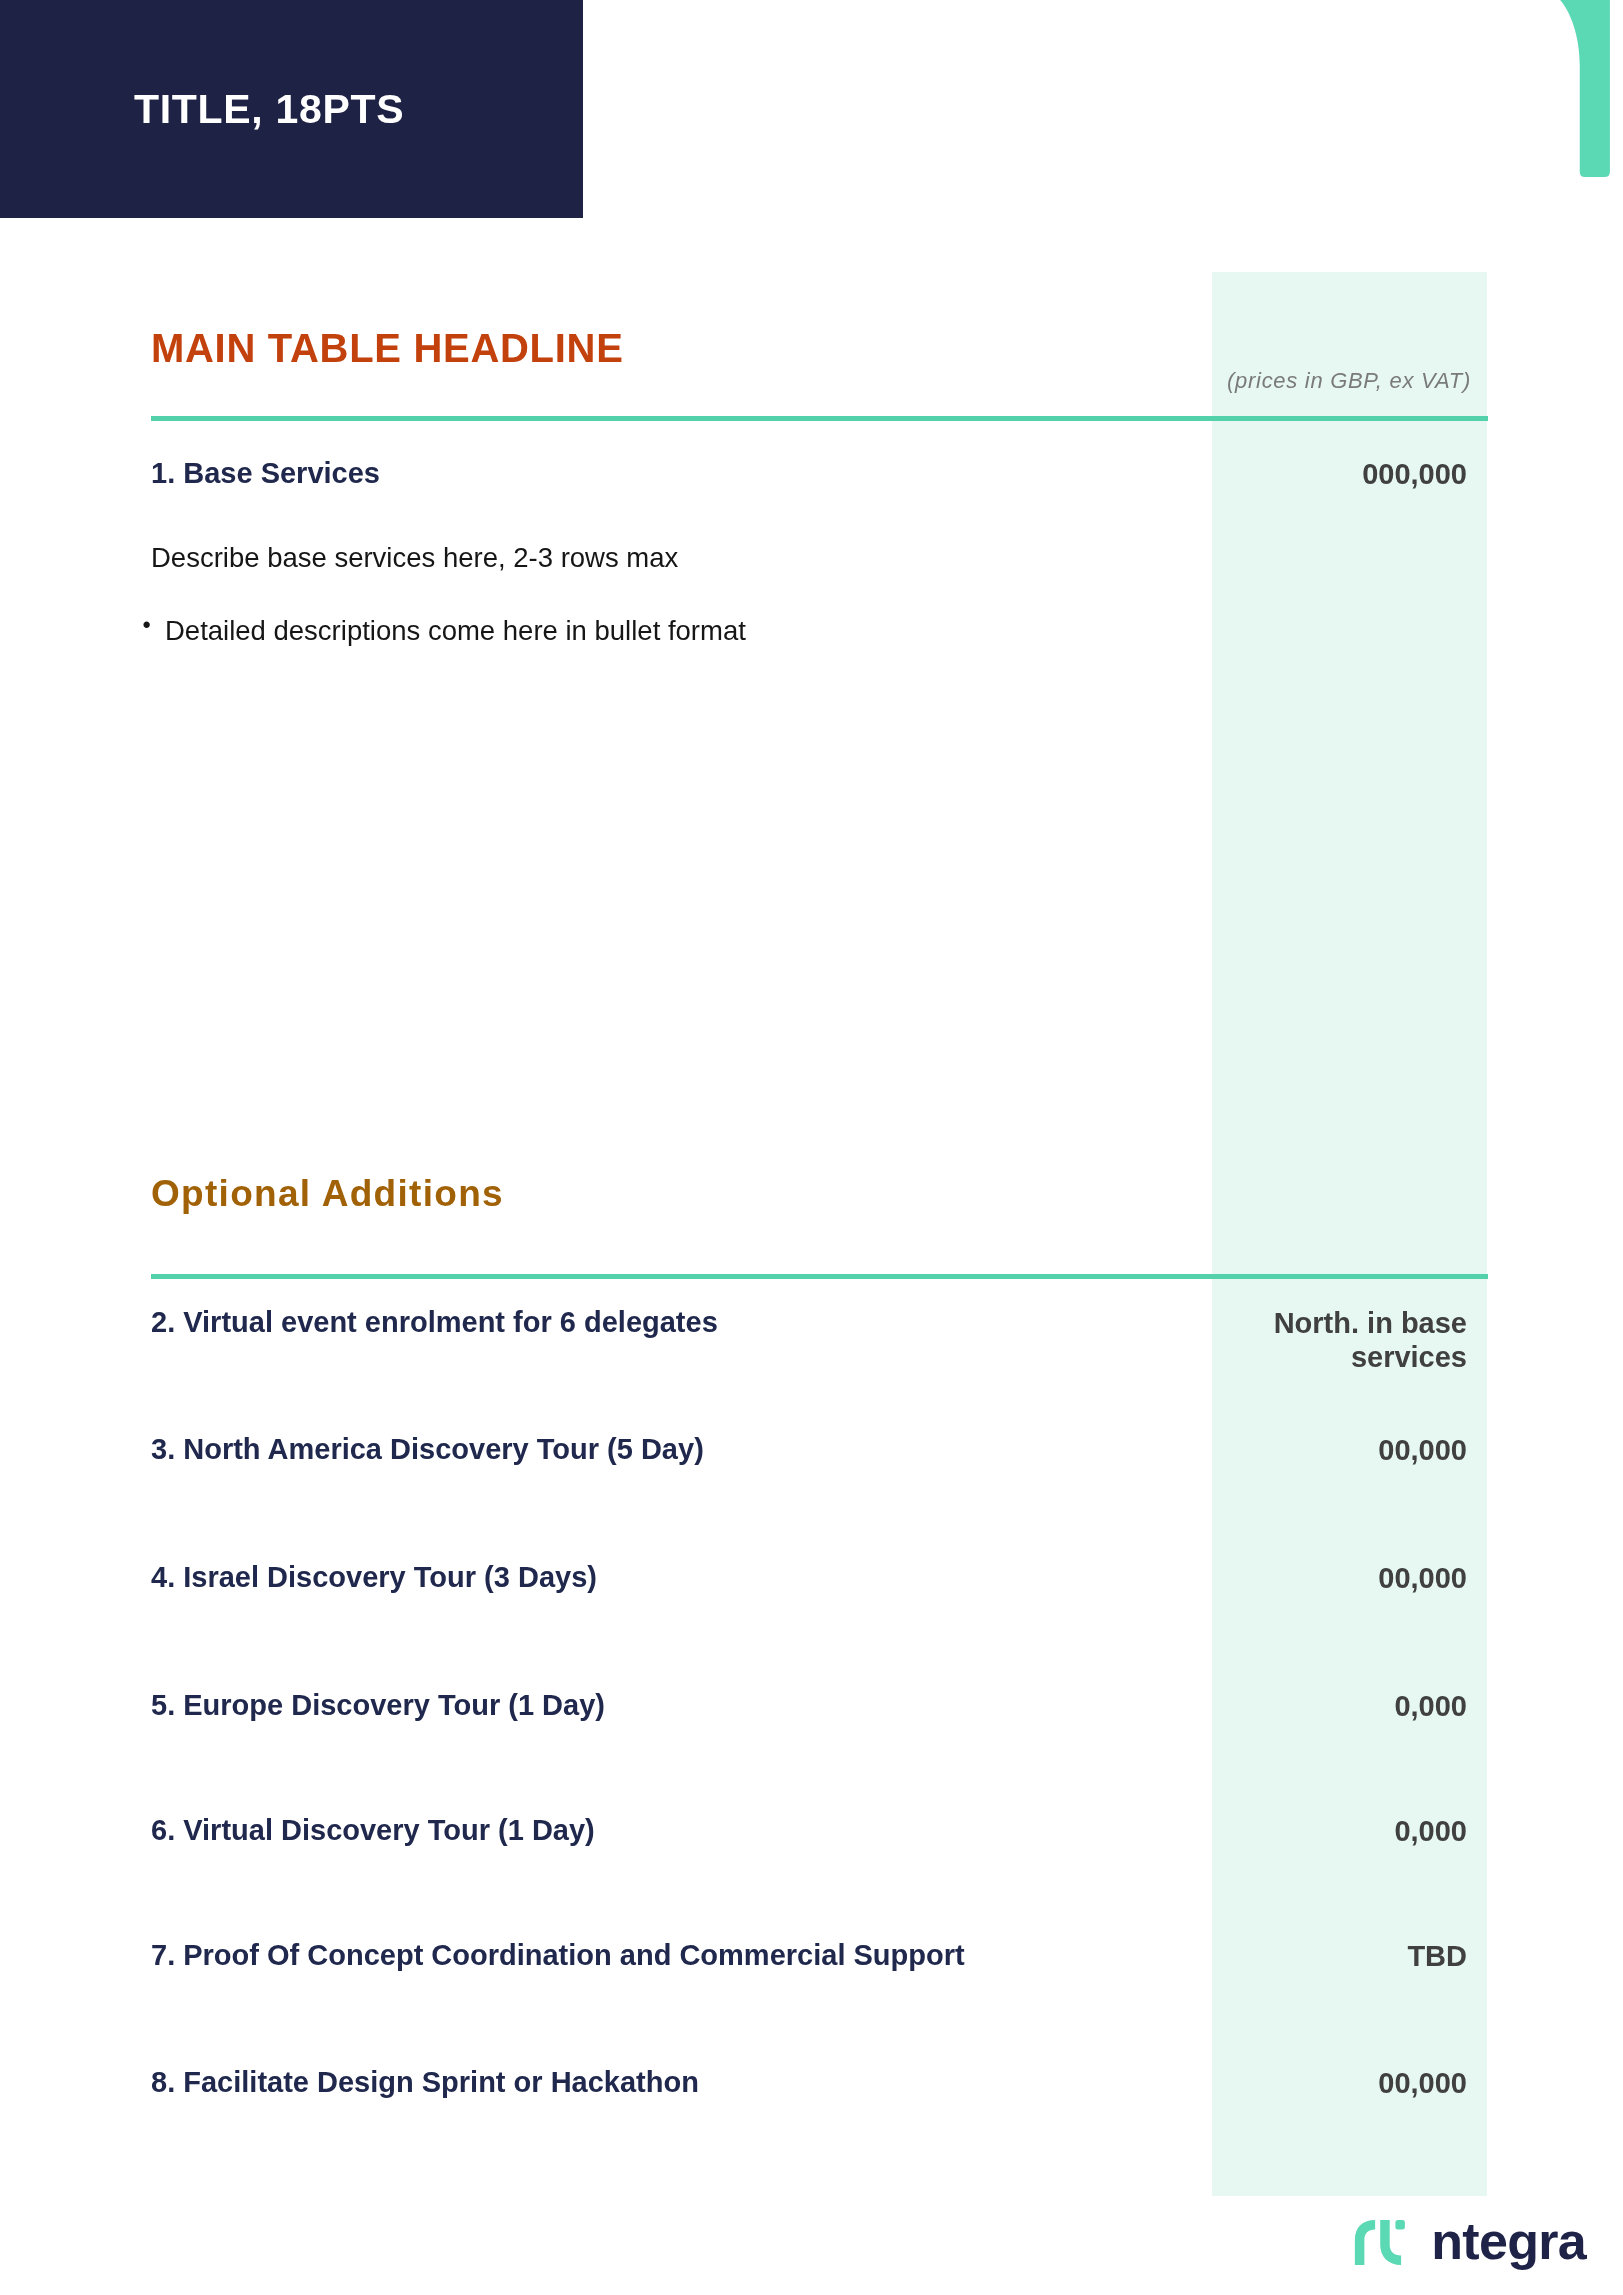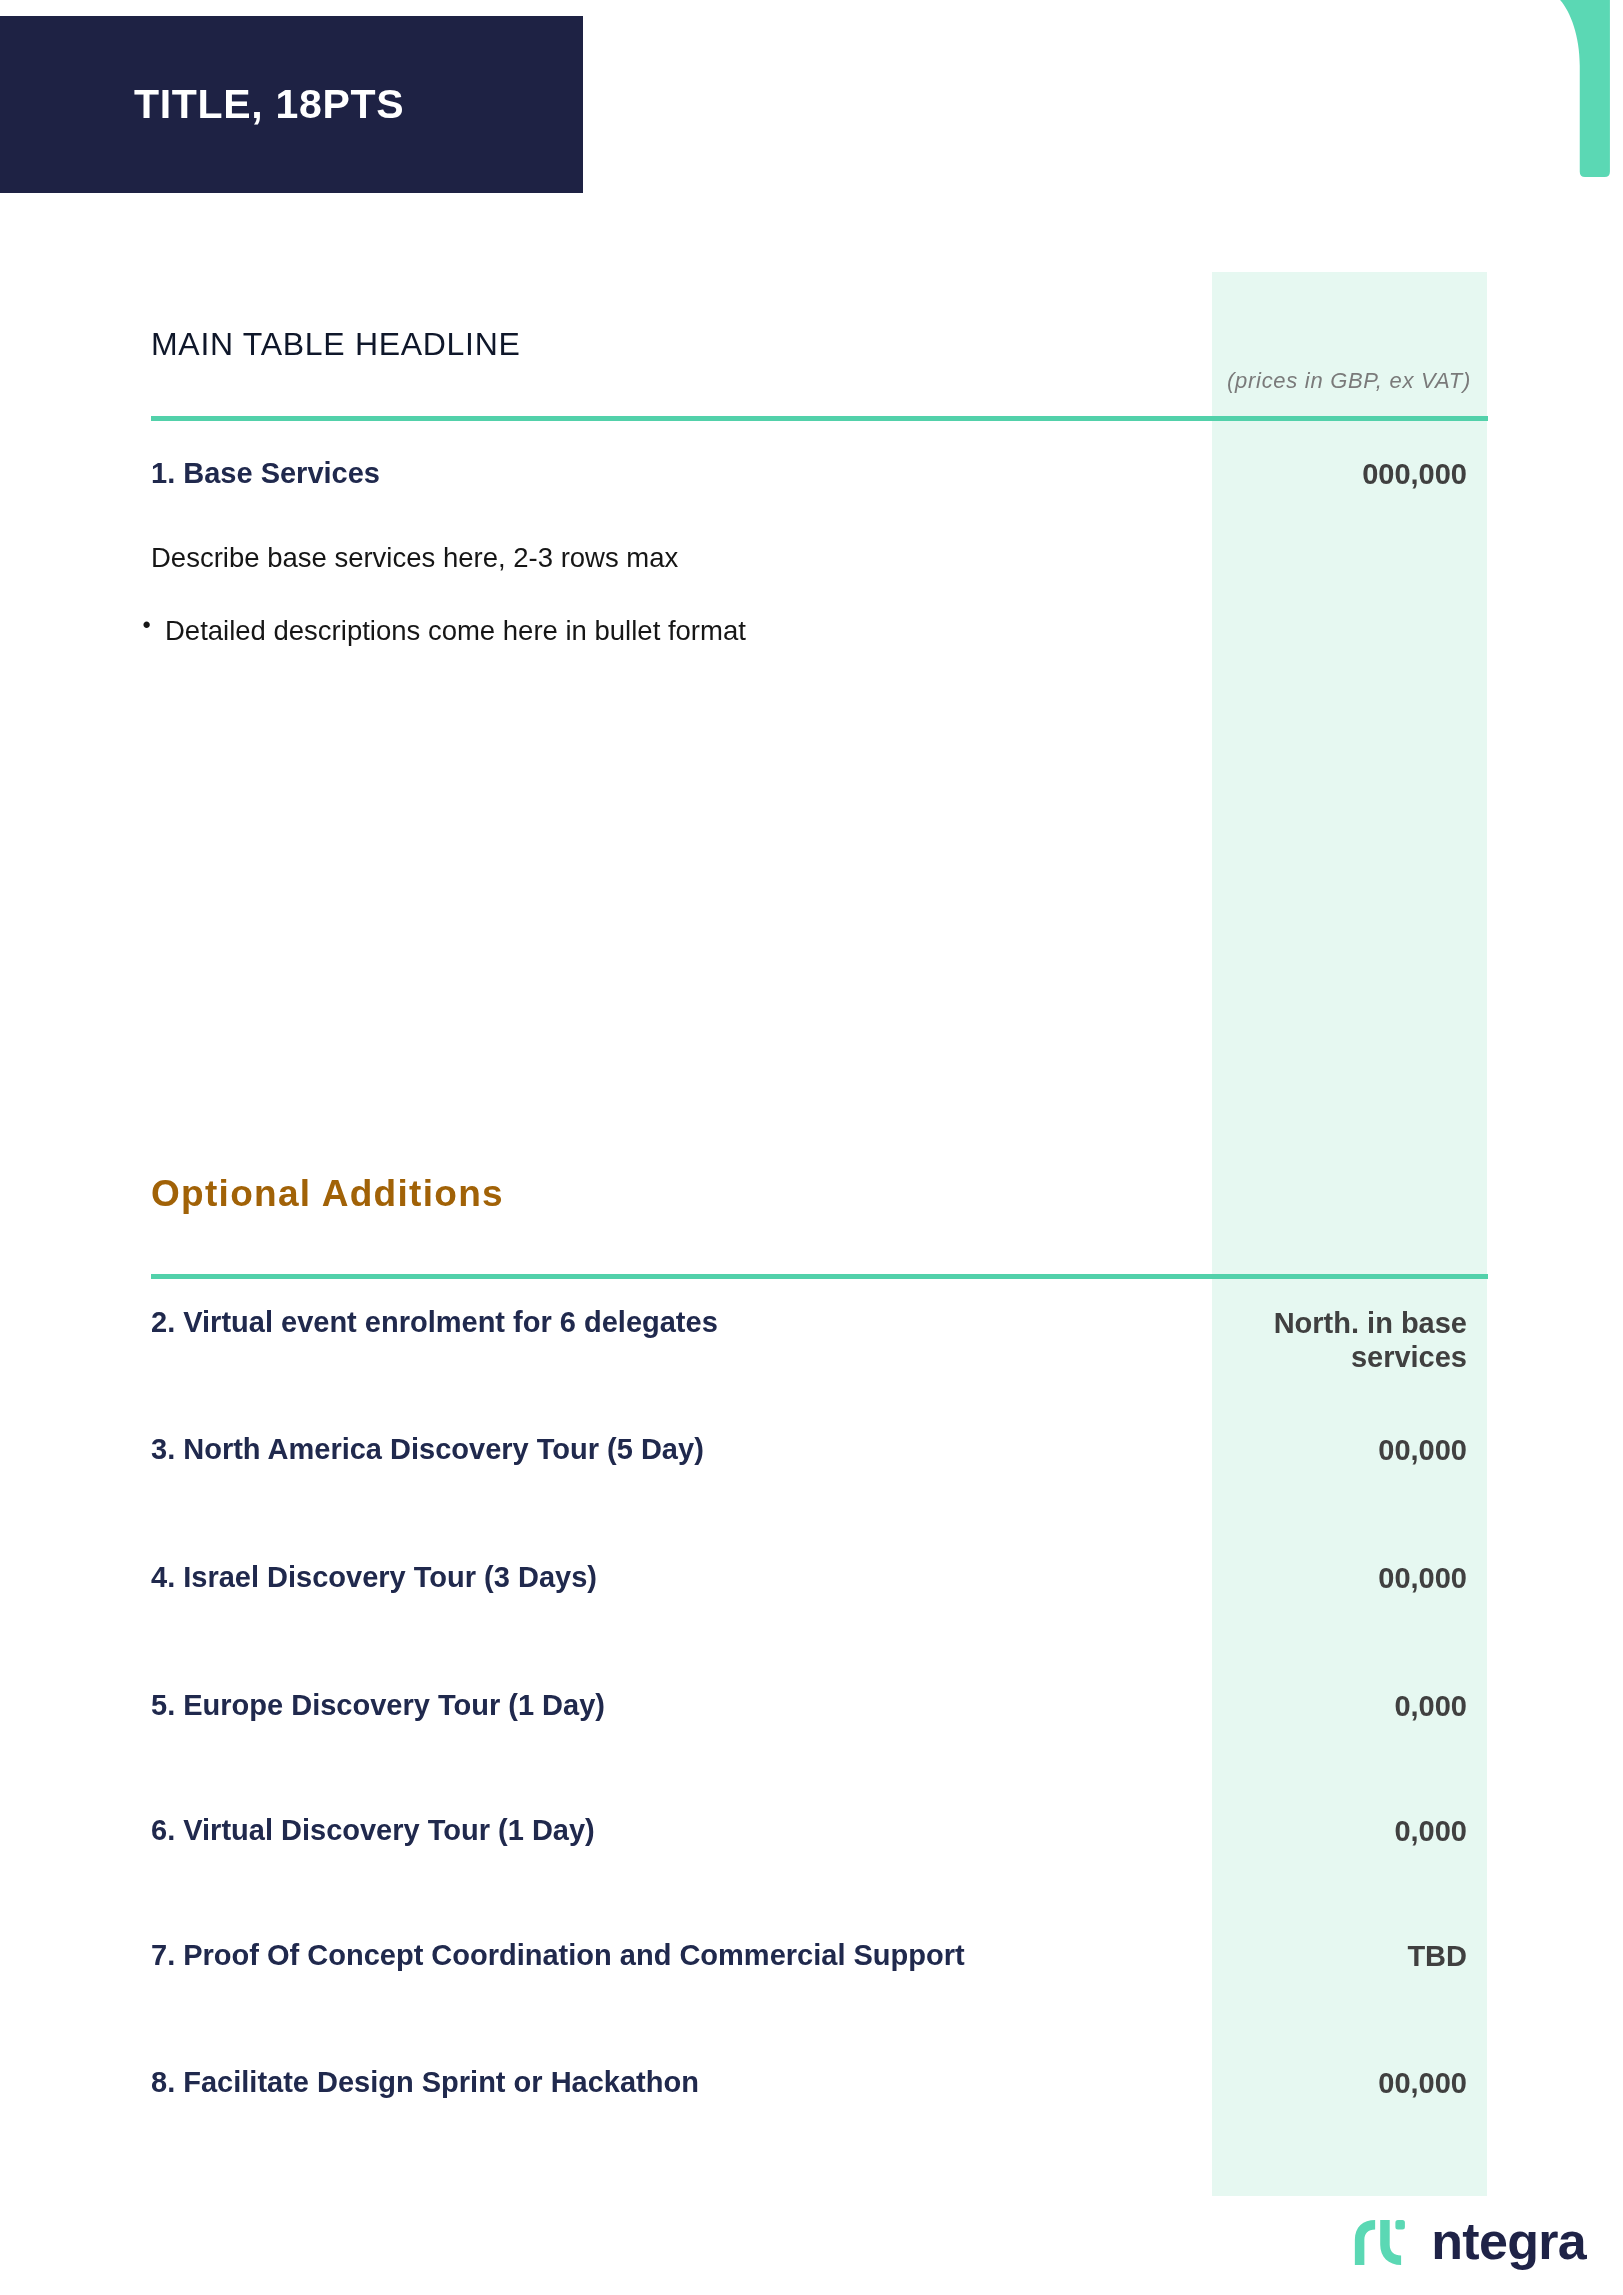--- a/index.html
+++ b/index.html
@@ -7,22 +7,22 @@
     position:relative;
     width:1624px; height:2295px;
     background:#ffffff;
     overflow:hidden;
     font-family:"Liberation Sans", sans-serif;
     color:#1f2347;
   }
 
   
   .title-block {
-    position:absolute; left:0; top:16px;
-    width:583px; height:177px;
+    position:absolute; left:0; top:0;
+    width:583px; height:218px;
     background:#1e2244;
     display:flex; align-items:center;
   }
   .title-block .title-text {
     margin-left:134px;
     color:#ffffff;
     font-size:41px;
     font-weight:700;
     letter-spacing:0.7px;
   }
@@ -35,22 +35,22 @@
   .price-col-bg {
     position:absolute;
     left:1212px; top:272px;
     width:275px; height:1924px;
     background:#e6f8f1;
   }
 
   
   .main-headline {
     position:absolute; left:151px; top:326px;
-    font-size:32px; font-weight:400;
-    color:#0f172a; letter-spacing:0.7px;
+    font-size:40px; font-weight:700;
+    color:#c2410c; letter-spacing:0.7px;
   }
   .price-note {
     position:absolute; right:153px; top:368px;
     font-size:22px; font-style:italic;
     color:#7a7a7a; letter-spacing:0.7px;
     text-align:right;
   }
   .rule {
     position:absolute; left:151px;
     width:1337px; height:4.6px;

